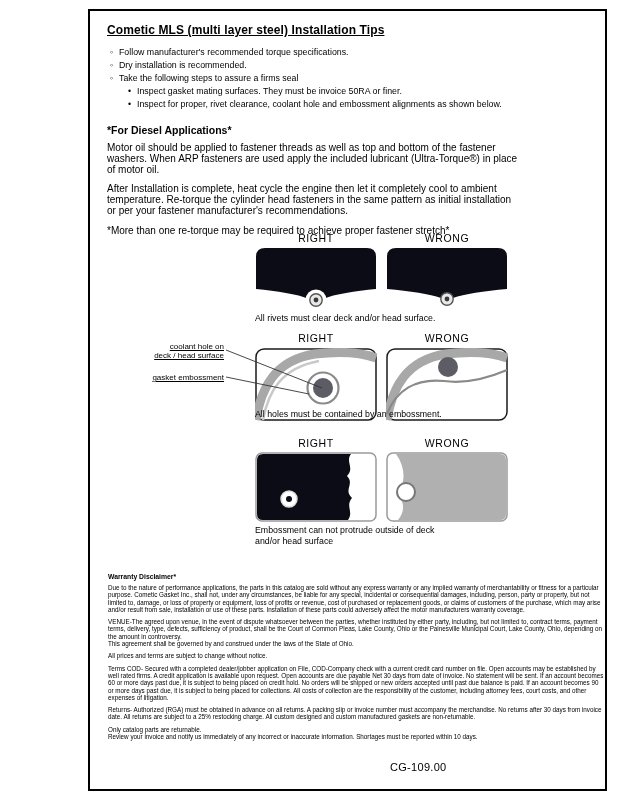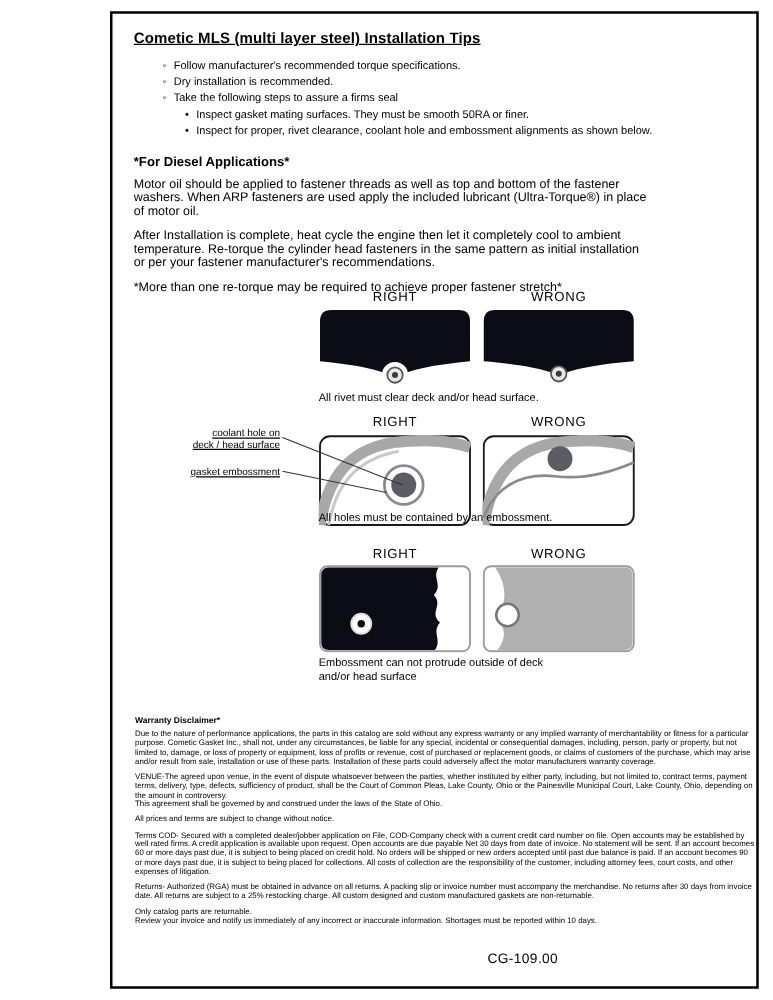--- a/index.html
+++ b/index.html
@@ -2,21 +2,21 @@
 <html><head>
 <meta charset="utf-8">
 <style>
   * { margin:0; padding:0; box-sizing:border-box; }
   html,body { width:618px; height:800px; background:#fff; overflow:hidden;
               font-family:"Liberation Sans", sans-serif; color:#000; }
   .page-border { position:absolute; left:88px; top:9px; width:519px; height:782px;
                  border:2px solid #000; background:#fff; }
   .content-top { padding:12px 16px 0 17px; }
   .title { font-size:12px; font-weight:bold; text-decoration:underline; margin-bottom:9px; letter-spacing:0.1px; }
-  .bullets { font-size:8.8px; line-height:13px;margin-left:20px; }
+  .bullets { font-size:8.8px; line-height:13px; }
   .b1 { padding-left:3px; }
   .b2 { padding-left:21px; }
   .glyph { display:inline-block; width:9px; }
   .diesel-heading { font-size:10.5px; font-weight:bold; margin-top:13px; margin-bottom:7px; }
   .para { font-size:10px; line-height:10.8px; width:414px; margin-bottom:9px; }
   .diagram-area { position:absolute; left:0; top:221px; width:518px; height:322px;margin-left:16px; }
   .dg-head { position:absolute; width:122px; text-align:center; font-size:10.5px; letter-spacing:0.6px; }
   .dg-panel { position:absolute; display:block; }
   .dg-caption { position:absolute; left:149px; font-size:8.8px; line-height:10.5px; white-space:pre-line; }
   .anno { position:absolute; font-size:8px; line-height:9.2px; text-align:right; white-space:pre-line;text-decoration:underline; }
@@ -32,21 +32,21 @@
 
 <div class="page-border">
 
   <div class="content-top">
     <div class="title">Cometic MLS (multi layer steel) Installation Tips</div>
 
     <div class="bullets">
       <div class="b1"><span class="glyph">◦</span><span>Follow manufacturer's recommended torque specifications.</span></div>
       <div class="b1"><span class="glyph">◦</span><span>Dry installation is recommended.</span></div>
       <div class="b1"><span class="glyph">◦</span><span>Take the following steps to assure a firms seal</span></div>
-      <div class="b2"><span class="glyph">•</span><span>Inspect gasket mating surfaces.  They must be smooth 50RA or finer.</span></div>
+      <div class="b2"><span class="glyph">•</span><span>Inspect gasket mating surfaces.  They must be invoice 50RA or finer.</span></div>
       <div class="b2"><span class="glyph">•</span><span>Inspect for proper, rivet clearance, coolant hole and embossment alignments as shown below.</span></div>
     </div>
 
     <div class="diesel-heading">*For Diesel Applications*</div>
     <p class="para">Motor oil should be applied to fastener threads as well as top and bottom of the fastener washers. When ARP fasteners are used apply the included lubricant (Ultra-Torque®) in place of motor oil.</p>
     <p class="para">After Installation is complete, heat cycle the engine then let it completely cool to ambient temperature. Re-torque the cylinder head fasteners in the same pattern as initial installation or per your fastener manufacturer's recommendations.</p>
     <p class="para">*More than one re-torque may be required to achieve proper fastener stretch*</p>
   </div>
 
   <div class="diagram-area">
@@ -60,21 +60,21 @@
       <circle cx="61" cy="53" r="6.2" fill="#e8e8e8" stroke="#555" stroke-width="1.4"></circle>
       <circle cx="61" cy="53" r="2.4" fill="#3a3a3a"></circle>
     </svg>
 
     <svg class="dg-panel" style="left:280px; top:15px;" width="122" height="62" viewBox="0 0 122 62">
       <path d="M10,1 H112 Q121,1 121,10 V42 C98,44 78,47 67,51 L61,54 L55,51 C44,47 24,44 1,42 V10 Q1,1 10,1 Z" fill="#0c0c16"></path>
       <circle cx="61" cy="52" r="6.2" fill="#e8e8e8" stroke="#555" stroke-width="1.4"></circle>
       <circle cx="61" cy="52" r="2.4" fill="#3a3a3a"></circle>
     </svg>
 
-    <div class="dg-caption" style="top:81px;">All rivet must clear deck and/or head surface.</div>
+    <div class="dg-caption" style="top:81px;">All rivets must clear deck and/or head surface.</div>
 
     <div class="dg-head" style="left:149px; top:100px;">RIGHT</div>
     <div class="dg-head" style="left:280px; top:100px;">WRONG</div>
 
     <div class="anno" style="left:28px; top:110px; width:90px;">coolant hole on
 deck / head surface</div>
     <div class="anno" style="left:20px; top:141px; width:98px;">gasket embossment</div>
 
     <svg class="dg-panel" style="left:149px; top:116px;" width="122" height="73" viewBox="0 0 122 73">
       <rect x="1" y="1" width="120" height="71" rx="8" fill="#ffffff" stroke="#1a1a1a" stroke-width="1.5"></rect>

